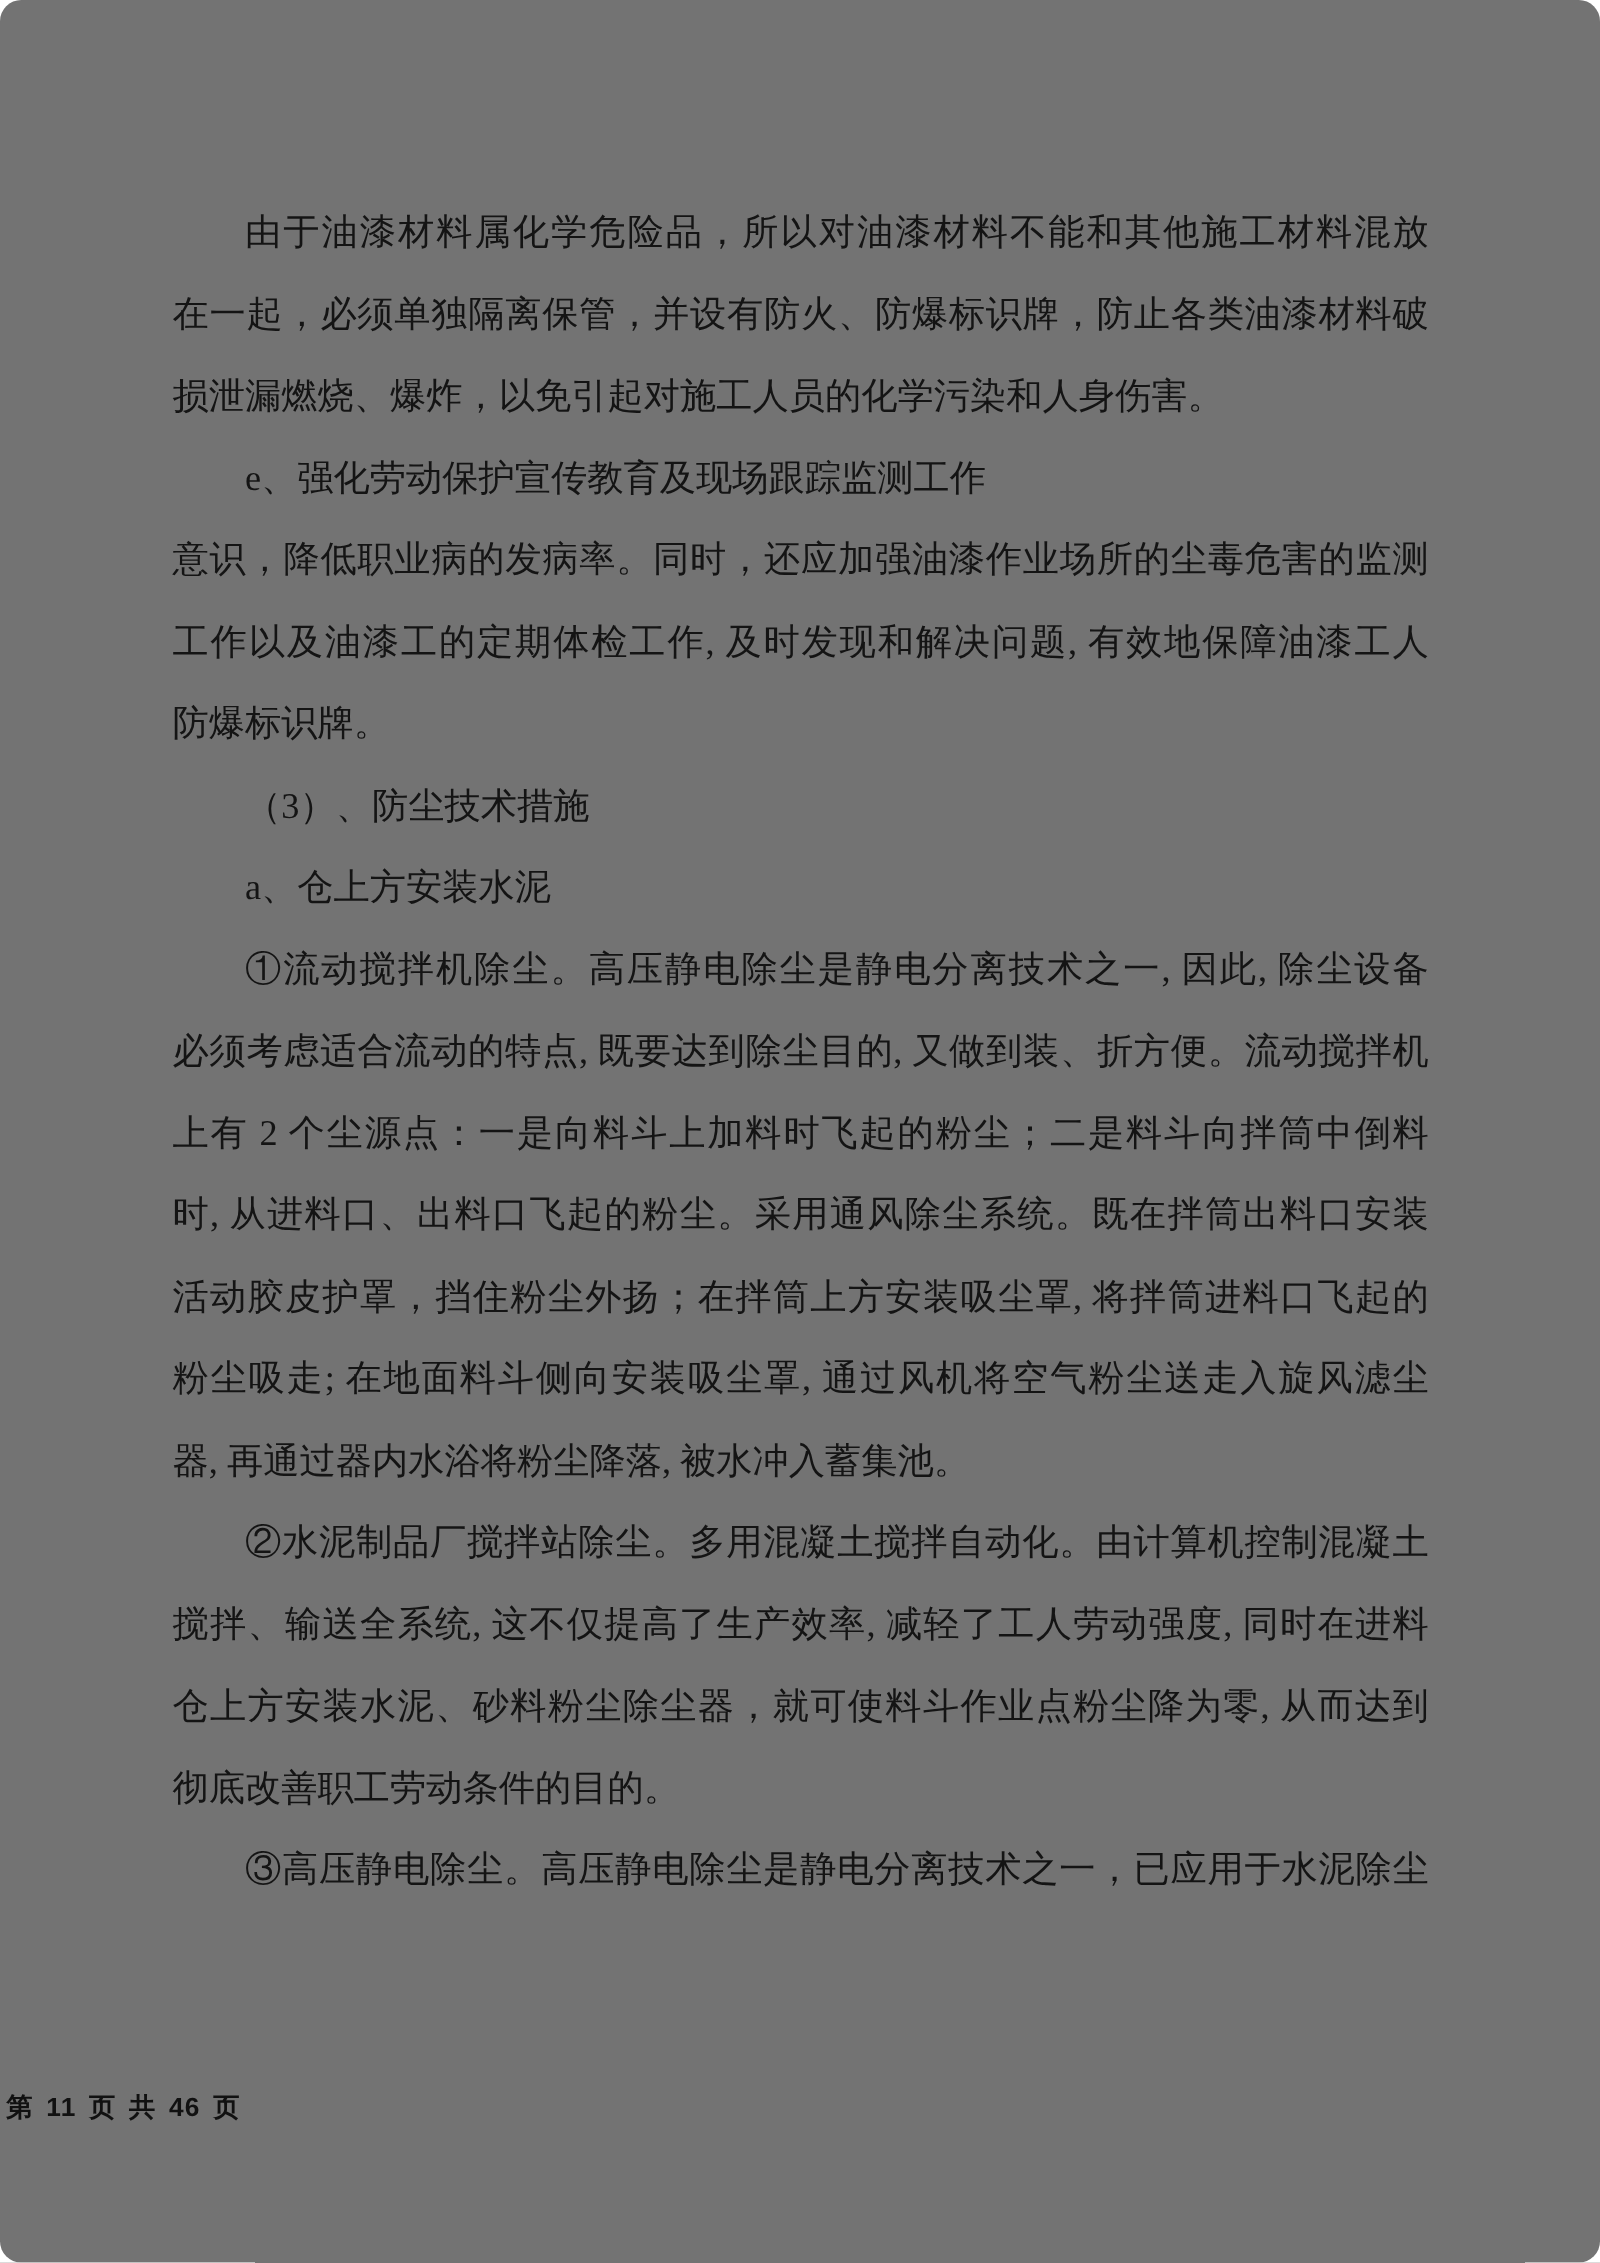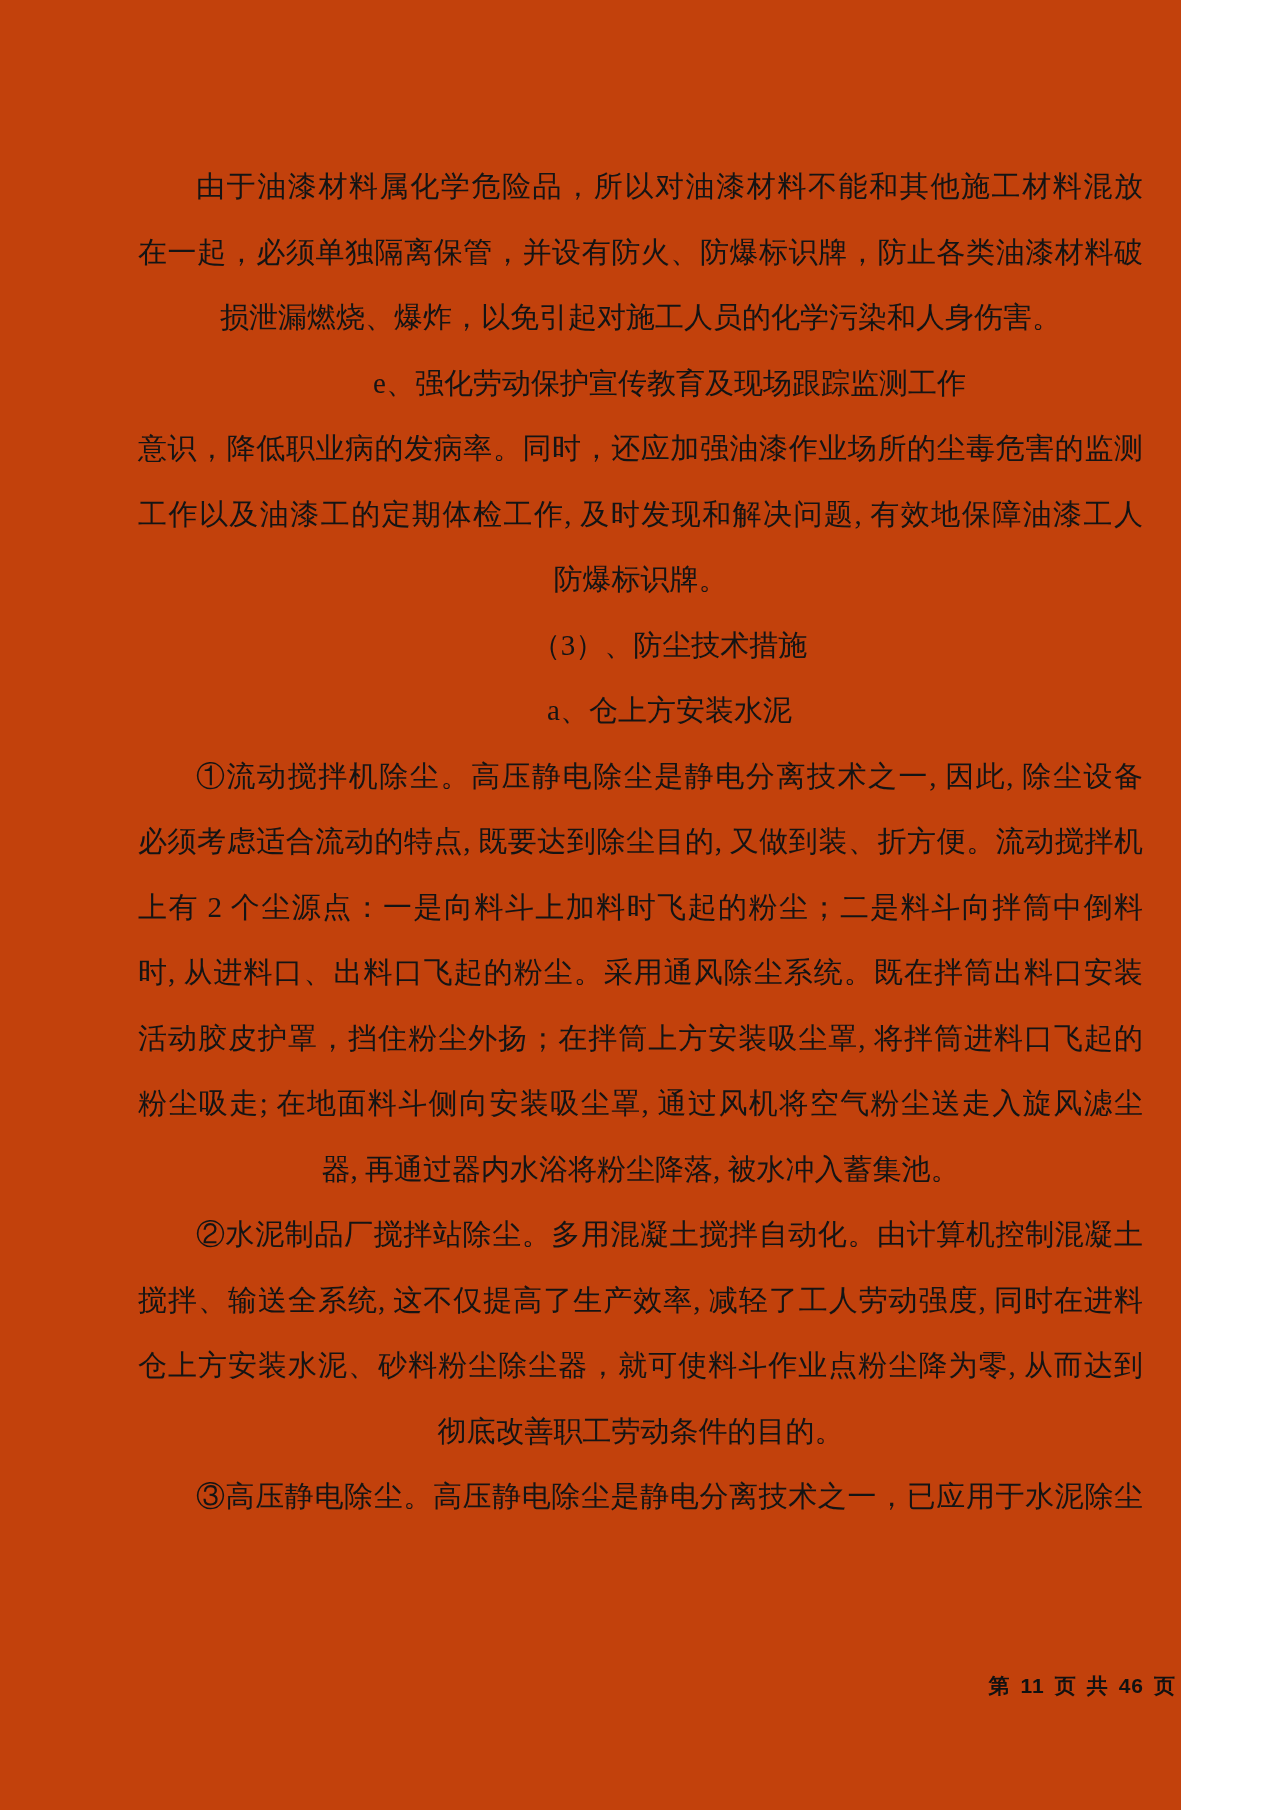--- a/index.html
+++ b/index.html
@@ -2,55 +2,56 @@
 <html lang="zh"><head>
 <meta charset="utf-8">
 <style>
   html, body {
     margin: 0;
     padding: 0;
     background: #ffffff;
   }
   .page {
     position: relative;
-    width: 1181px;
+    width: 1280px;
     height: 1810px;
-    background: #c2410c;
+    background: #737373;
     font-family: "Liberation Serif", "DejaVu Serif", serif;
     color: #141414;
     overflow: hidden;
+    border-radius: 17px;
   }
   .content {
     position: absolute;
     left: 138px;
     top: 154px;
     width: 1005px;
   }
   .line {
     height: 65.5px;
     line-height: 65.5px;
     font-size: 29px;
     white-space: nowrap;
-    text-align: center;
+    text-align: left;
   }
   .line.indent {
     text-indent: 58px;
   }
   .line.full {
     white-space: normal;
     text-align: justify;
     text-align-last: justify;
     text-justify: inter-character;
   }
   .footer {
     position: absolute;
     left: 0;
     top: 1672px;
     width: 100%;
-    text-align: right;
+    text-align: left;
     font-size: 21px;
     font-weight: bold;
     color: #111111;
     letter-spacing: 1px;
   }
   .footer span { margin: 0 5px; }
   .footer .num {
     font-family: "Liberation Sans", "DejaVu Sans", sans-serif;
     font-size: 21px;
   }

